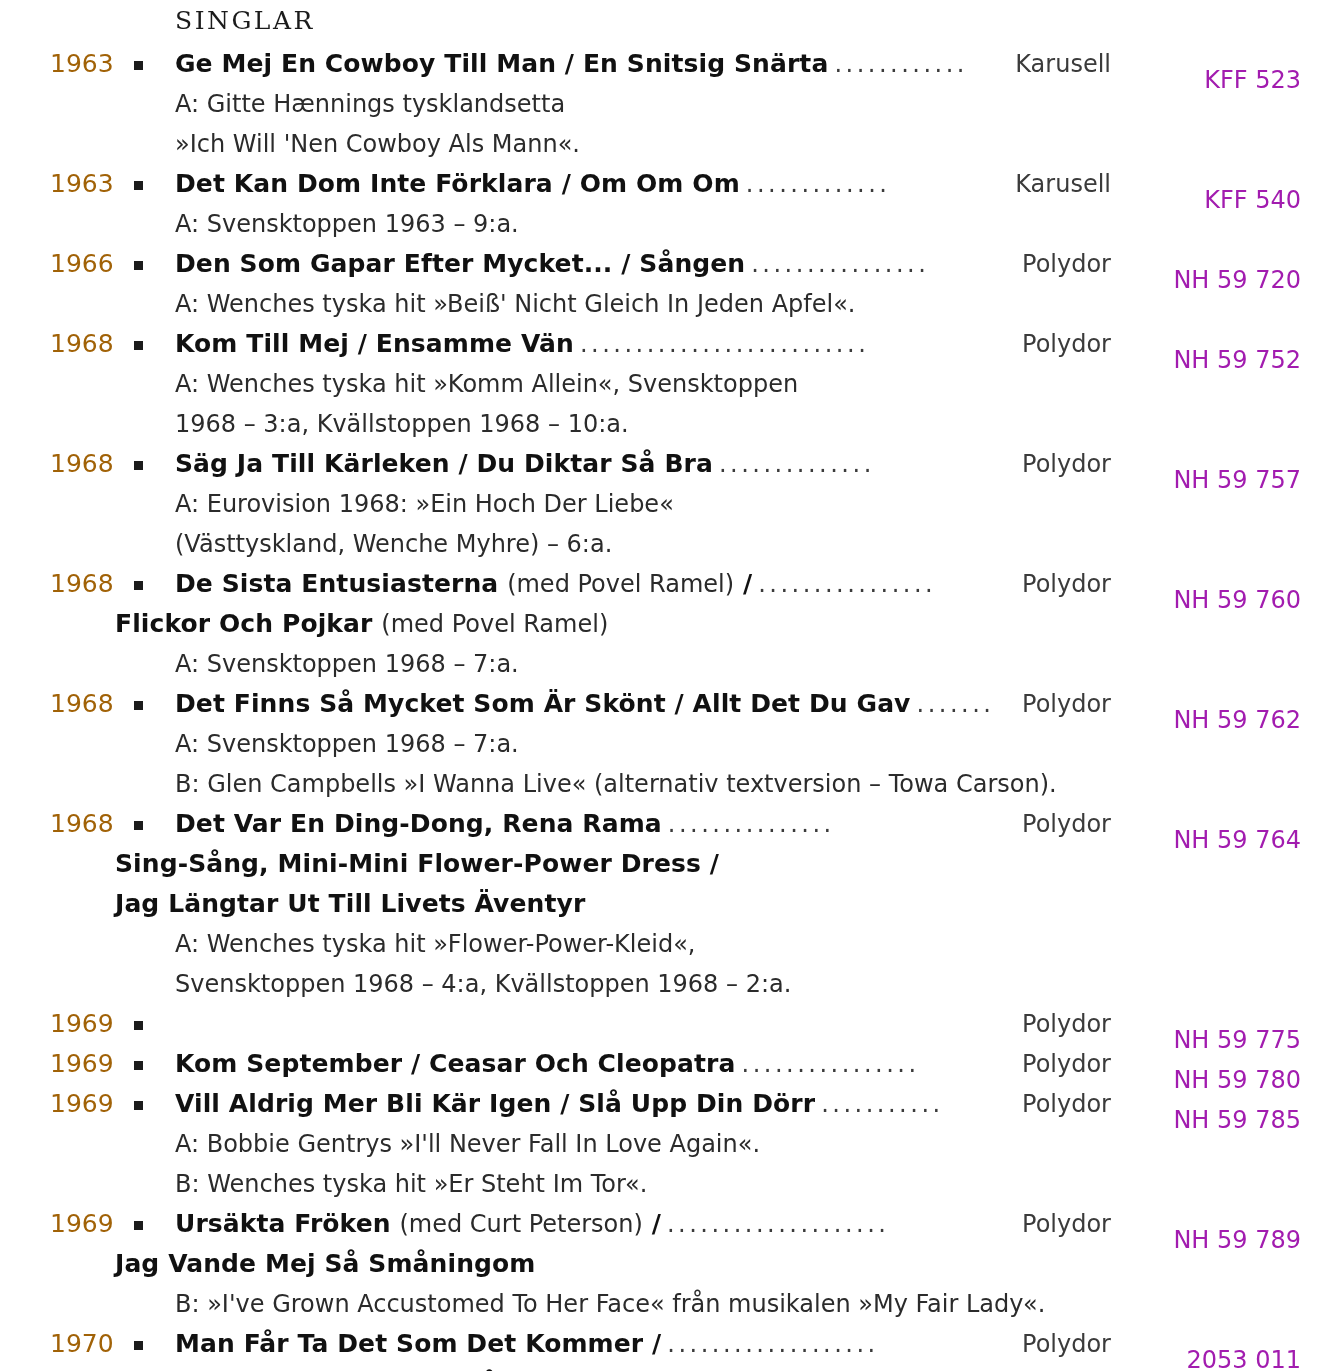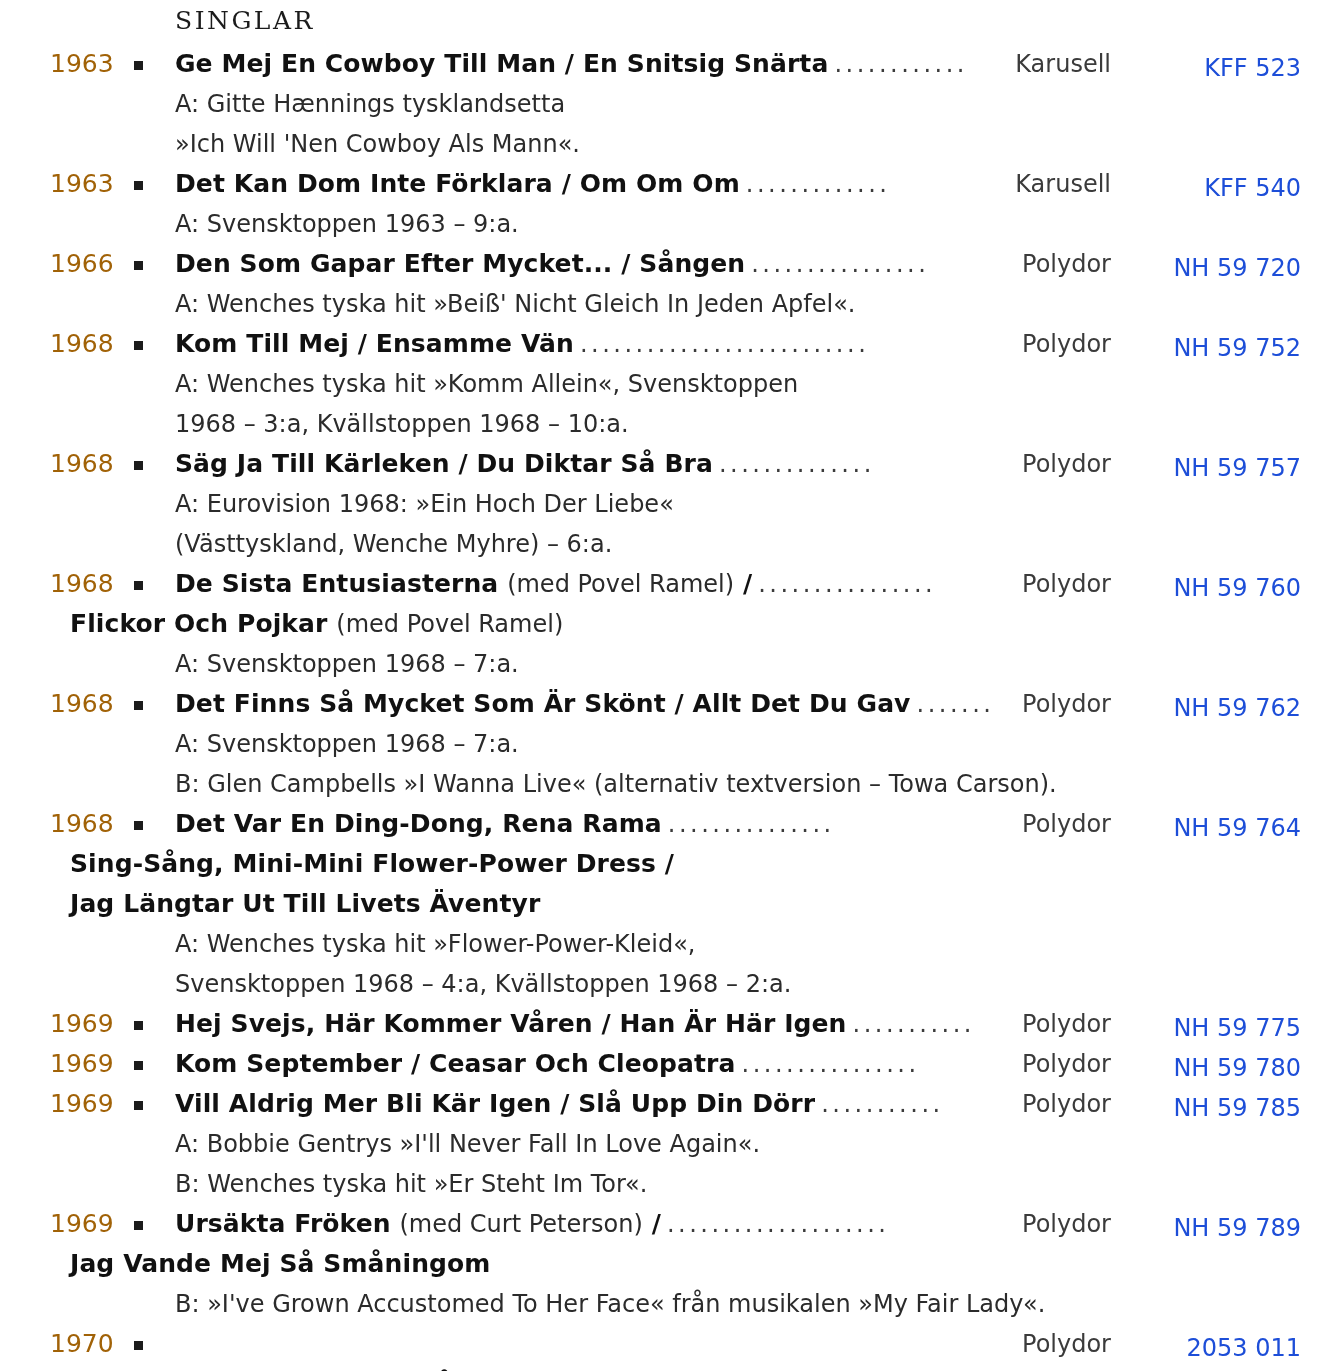--- a/index.html
+++ b/index.html
@@ -93,41 +93,41 @@
     right: 218px;
     top: 0;
     font-size: 24px;
     color: #3b3b3b;
     text-align: left;
     white-space: nowrap;
   }
   .catno {
     position: absolute;
     right: 28px;
-    top: 4px;
+    top: 16px;
     width: 175px;
     font-size: 24px;
-    color: #1d4ed8;
+    color: #a21caf;
     text-align: right;
     white-space: nowrap;
   }
   .note {
     position: relative;
     height: 40px;
     line-height: 40px;
     padding-left: 175px;
     font-size: 24px;
     color: #2b2b2b;
     white-space: nowrap;
   }
   .contline {
     position: relative;
     height: 40px;
     line-height: 40px;
-    padding-left: 70px;
+    padding-left: 115px;
     font-size: 25px;
     font-weight: bold;
     color: #111111;
     white-space: nowrap;
   }
 </style>
 </head>
 <body>
 
 <div class="page">
@@ -218,21 +218,20 @@
         </div>
         <div class="contline"><span class="title">Sing-Sång, Mini-Mini Flower-Power Dress /</span></div>
         <div class="contline"><span class="title">Jag Längtar Ut Till Livets Äventyr</span></div>
         <div class="note">A: Wenches tyska hit »Flower-Power-Kleid«,</div>
         <div class="note">Svensktoppen 1968 – 4:a, Kvällstoppen 1968 – 2:a.</div>
       </div>
       <div class="entry">
         <div class="line">
           <span class="year">1969</span>
           <span class="bullet"></span>
-          <span class="titlewrap"><span class="title">Hej Svejs, Här Kommer Våren / Han Är Här Igen</span><span class="dots">...........</span></span>
           <span class="label">Polydor</span>
           <span class="catno">NH 59 775</span>
         </div>
       </div>
       <div class="entry">
         <div class="line">
           <span class="year">1969</span>
           <span class="bullet"></span>
           <span class="titlewrap"><span class="title">Kom September / Ceasar Och Cleopatra</span><span class="dots">................</span></span>
           <span class="label">Polydor</span>
@@ -258,19 +257,20 @@
           <span class="label">Polydor</span>
           <span class="catno">NH 59 789</span>
         </div>
         <div class="contline"><span class="title">Jag Vande Mej Så Småningom</span></div>
         <div class="note">B: »I've Grown Accustomed To Her Face« från musikalen »My Fair Lady«.</div>
       </div>
       <div class="entry">
         <div class="line">
           <span class="year">1970</span>
           <span class="bullet"></span>
+          <span class="titlewrap"><span class="title">Man Får Ta Det Som Det Kommer /</span><span class="dots">...................</span></span>
           <span class="label">Polydor</span>
           <span class="catno">2053 011</span>
         </div>
         <div class="contline"><span class="title">Har Din Kärlek Lett Mot Nån Idag</span></div>
       </div>
     </div>
 </div>
 
 </body></html>

